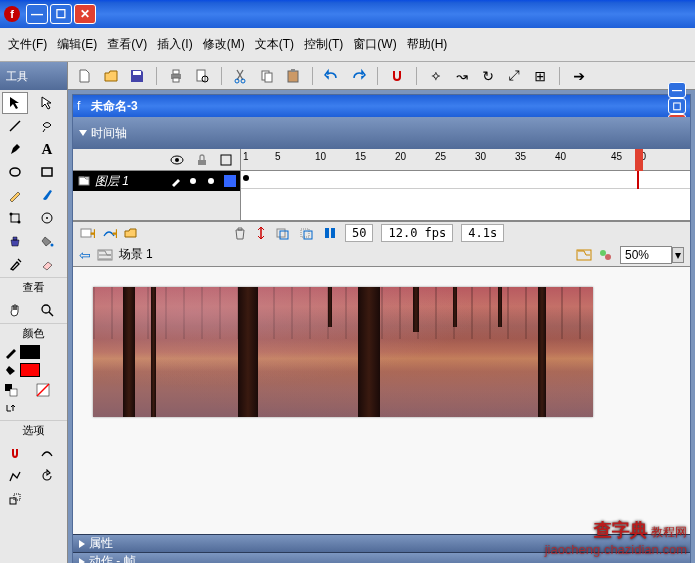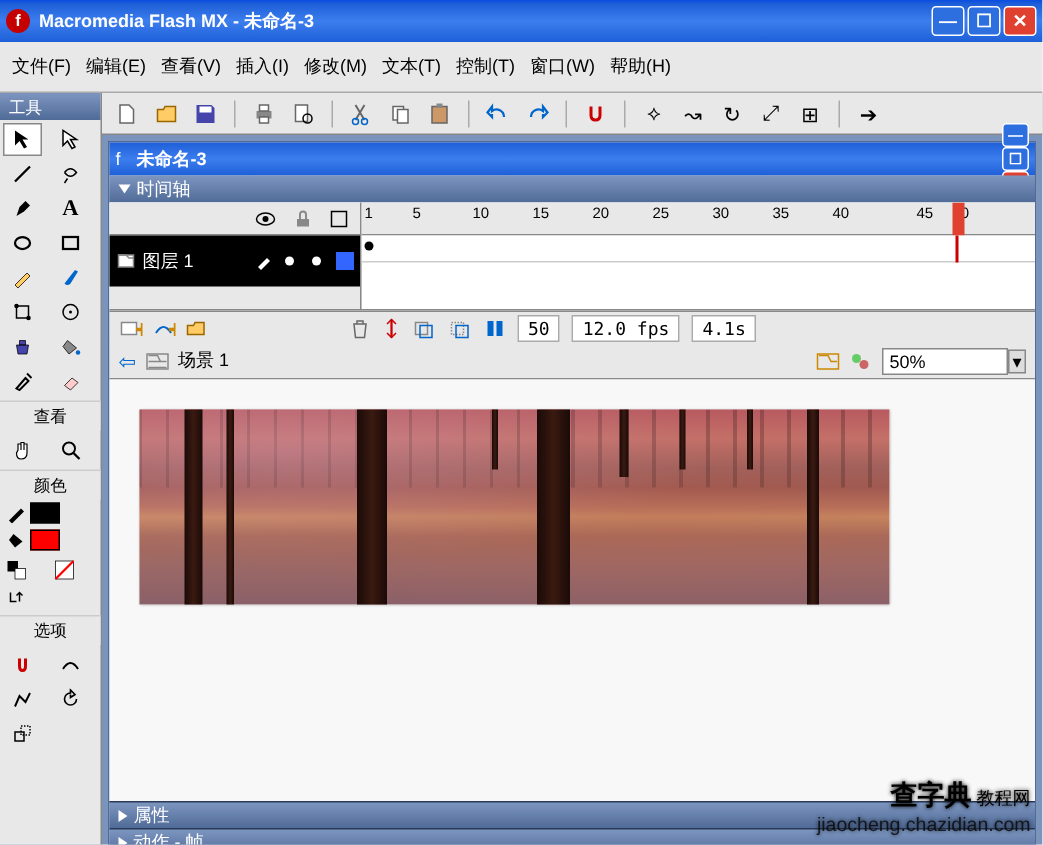--- a/index.html
+++ b/index.html
@@ -11,85 +11,84 @@
 .win-btn { width: 22px; height: 20px; border: 1px solid #fff; border-radius: 3px; display: flex; align-items: center; justify-content: center; font-weight: bold; color: #fff; font-size: 12px; cursor: pointer; }
 .win-min { background: #2e6fe0; }
 .win-max { background: #2e6fe0; }
 .win-close { background: #e04030; }
 
 .menubar { background: #e8e8e8; height: 34px; display: flex; align-items: center; padding: 0 4px; gap: 2px; border-bottom: 1px solid #aaa; }
 .menubar span { padding: 2px 4px; cursor: pointer; }
 
 .workarea { display: flex; height: calc(563px - 28px - 22px); background: #7a94bc; }
 .tools-panel { width: 68px; background: #e8e8e8; border-right: 1px solid #888; display: flex; flex-direction: column; }
-.panel-header { background: linear-gradient(180deg, #7c96c0 0%, #516b98 100%); color: #fff; height: 18px; padding: 2px 6px; font-size: 11px; display: flex; align-items: center; }
+.panel-header { background: linear-gradient(180deg, #7c96c0 0%, #516b98 100%); color: #fff; height: 28px; padding: 2px 6px; font-size: 11px; display: flex; align-items: center; }
 .tool-grid { display: grid; grid-template-columns: 1fr 1fr; gap: 1px; padding: 2px; }
 .tool-btn { width: 26px; height: 22px; border: 1px solid #e8e8e8; display: flex; align-items: center; justify-content: center; cursor: pointer; background: #e8e8e8; }
 .tool-btn.sel { background: #fff; border: 1px solid #888; }
 .section-label { text-align: center; font-size: 11px; padding: 2px 0; background: #e8e8e8; border-top: 1px solid #ccc; }
 .color-row { display: flex; align-items: center; padding: 2px 4px; gap: 2px; }
 .swatch { width: 20px; height: 14px; border: 1px solid #000; }
 
 .main-area { flex: 1; display: flex; flex-direction: column; }
 .toolbar { background: #e8e8e8; height: 28px; display: flex; align-items: center; padding: 0 6px; gap: 4px; border-bottom: 1px solid #888; }
 .tool-icon { width: 22px; height: 22px; display:flex; align-items:center; justify-content:center; cursor:pointer; font-size:14px; }
 .separator { width: 1px; height: 18px; background: #aaa; margin: 0 4px; }
 
 .doc-window { margin: 4px; background: #e8e8e8; border: 1px solid #516b98; flex: 1; display: flex; flex-direction: column; }
 .doc-titlebar { background: linear-gradient(180deg, #1e5fd8 0%, #3c7eee 50%, #1e5fd8 100%); height: 22px; display: flex; align-items: center; padding: 0 4px; color: #fff; }
 .doc-titlebar .app-icon { width: 14px; height: 14px; }
 .doc-titlebar .title { flex: 1; font-weight: bold; }
 .doc-titlebar .win-btn { width: 18px; height: 16px; font-size: 10px; }
 
-.timeline-bar { background: linear-gradient(180deg, #7c96c0 0%, #516b98 100%); color: #fff; height: 18px; padding: 2px 6px; display: flex; align-items: center; }
+.timeline-bar { background: linear-gradient(180deg, #7c96c0 0%, #516b98 100%); color: #fff; height: 32px; padding: 2px 6px; display: flex; align-items: center; }
 .triangle { display: inline-block; width: 0; height: 0; border-top: 4px solid transparent; border-bottom: 4px solid transparent; border-left: 6px solid #fff; margin-right: 4px; }
 .triangle.down { border-left: 4px solid transparent; border-right: 4px solid transparent; border-top: 6px solid #fff; border-bottom: none; }
 
 .timeline-content { display: flex; height: 72px; background: #fff; border-bottom: 1px solid #888; }
 .layer-panel { width: 168px; border-right: 1px solid #888; background: #e8e8e8; display: flex; flex-direction: column; }
 .layer-header { height: 22px; display: flex; justify-content: flex-end; align-items: center; padding-right: 8px; gap: 12px; border-bottom: 1px solid #888; }
-.layer-row { height: 34px; background: #000; color: #fff; display: flex; align-items: center; padding: 0 4px; gap: 4px; }
+.layer-row { height: 20px; background: #000; color: #fff; display: flex; align-items: center; padding: 0 4px; gap: 4px; font-style: italic; }
 .layer-row .name { flex: 1; }
 .frames-panel { flex: 1; overflow: hidden; position: relative; }
 .ruler { height: 22px; background: #e8e8e8; border-bottom: 1px solid #888; display: flex; position: relative; }
 .ruler-mark { position: absolute; top: 2px; font-size: 10px; }
 .playhead-ruler { position: absolute; top: 0; height: 22px; width: 8px; background: #e04030; }
 .frame-strip { height: 18px; background: #fff; border-bottom: 1px solid #ccc; position: relative; }
 .keyframe { position: absolute; top: 4px; width: 6px; height: 6px; background: #000; border-radius: 50%; }
 .frame-end-marker { position: absolute; top: 0; height: 18px; width: 2px; background: #c00; }
 
 .layer-footer { display: flex; height: 22px; background: #e8e8e8; border-top: 1px solid #888; align-items: center; padding: 0 6px; }
 .layer-footer-left { width: 168px; display: flex; gap: 6px; align-items: center; }
 .layer-footer-right { flex: 1; display: flex; gap: 8px; align-items: center; padding-left:8px; }
 .status-box { border: 1px solid #aaa; padding: 1px 6px; background: #fff; font-family: monospace; }
 
 .scene-bar { height: 24px; background: #e8e8e8; border-bottom: 1px solid #888; display: flex; align-items: center; padding: 0 6px; }
 .scene-bar .left { display: flex; align-items: center; gap: 6px; }
 .scene-bar .spacer { flex: 1; }
-.zoom-select { border: 1px solid #888; background: #fff; padding: 1px 4px; width: 84px; height: 18px; }
+.zoom-select { border: 1px solid #888; background: #fff; padding: 1px 4px; width: 52px; height: 18px; }
 
 .canvas-area { flex: 1; background: #f0f0f0; overflow: auto; position: relative; display: flex; flex-direction: column; }
 .canvas-inner { flex: 1; display: flex; align-items: flex-start; justify-content: flex-start; padding: 20px; background: #f8f8f8; }
 .stage { width: 500px; height: 130px; background: linear-gradient(180deg, #b85a60 0%, #c47068 15%, #a0605c 30%, #9e5850 40%, #b8705a 50%, #c88860 55%, #a86a5a 65%, #9c6866 80%, #8a6068 100%); position: relative; box-shadow: 0 0 2px rgba(0,0,0,.4); overflow: hidden; }
 .tree { position: absolute; background: linear-gradient(90deg, #1a0a08, #3a1a10, #1a0a08); top: -5px; }
 .haze { position: absolute; inset: 0; background: radial-gradient(ellipse at 20% 20%, rgba(200,140,160,.5), transparent 50%), radial-gradient(ellipse at 70% 60%, rgba(180,100,80,.3), transparent 60%); }
 
 .collapse-panels { background: #7a94bc; }
 .collapse-bar { background: linear-gradient(180deg, #7c96c0 0%, #516b98 100%); color: #fff; height: 18px; padding: 2px 6px; display: flex; align-items: center; border-top: 1px solid #2a3a58; cursor: pointer; }
 
 .bg-trees { position: absolute; top: 0; height: 40%; width: 100%; background: repeating-linear-gradient(90deg, rgba(60,30,30,.3) 0px, rgba(60,30,30,.3) 2px, transparent 2px, transparent 18px); }
-.watermark { position: absolute; bottom: 6px; right: 8px; color: #000000; font-size: 13px; text-shadow: 0 0 3px #000; z-index: 10; display: flex; flex-direction: column; align-items: flex-end; justify-content: center; }
+.watermark { position: absolute; bottom: 6px; right: 8px; color: #b91c1c; font-size: 13px; text-shadow: 0 0 3px #000; z-index: 10; display: flex; flex-direction: column; align-items: flex-end; justify-content: center; }
 .watermark .zh { font-size: 18px; font-weight: bold; }
 </style>
 </head>
 <body>
 
 <div class="titlebar">
   <div class="app-icon">f</div>
-  <div class="title">Macromedia Flash MX - 未命名-3</div>
   <div class="win-btns">
     <div class="win-btn win-min">—</div>
     <div class="win-btn win-max">☐</div>
     <div class="win-btn win-close">✕</div>
   </div>
 </div>
 
 <div class="menubar">
   <span>文件(F)</span>
   <span>编辑(E)</span>

